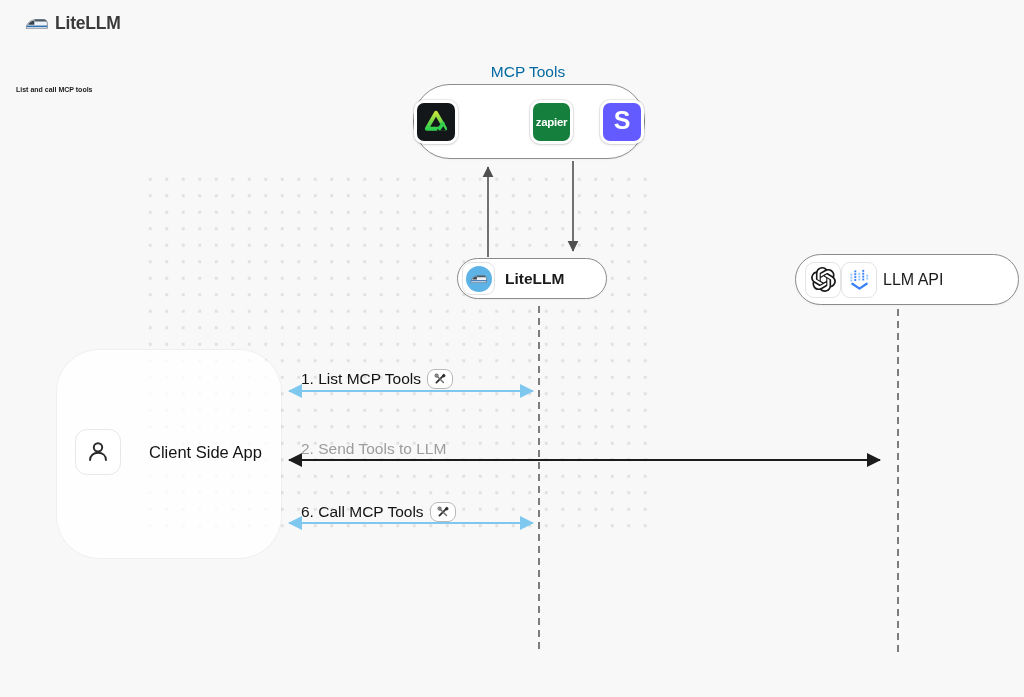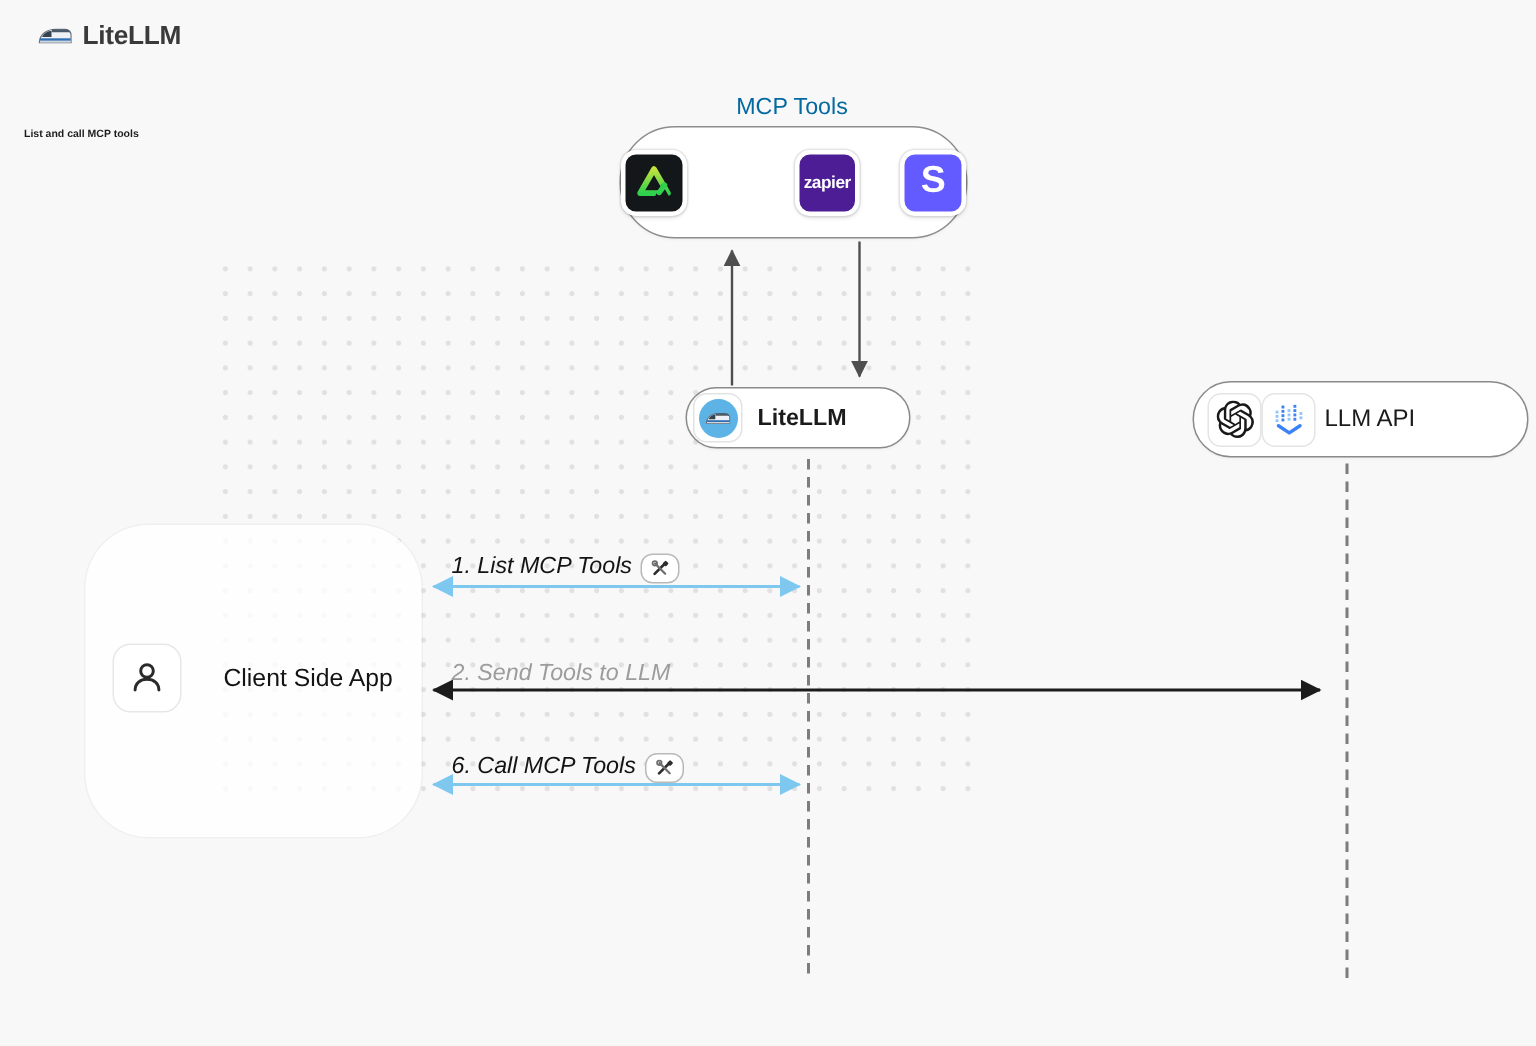--- a/index.html
+++ b/index.html
@@ -47,21 +47,21 @@
 
   
   .client-box{position:absolute;left:57px;top:350px;width:224px;height:208px;border-radius:42px;
     background:rgba(255,255,255,.78);box-shadow:0 0 0 1px rgba(0,0,0,.035);}
   .client-row{position:absolute;left:18px;top:79px;display:flex;align-items:center;gap:28px;}
   .client-icon-card{width:46px;height:46px;border-radius:12px;border:1px solid #e7e7e7;background:#fff;
     display:flex;align-items:center;justify-content:center;box-sizing:border-box;}
   .client-label{font-size:16.5px;font-weight:500;color:#141414;}
 
   
-  .msg-label{position:absolute;font-size:15.5px;color:#131313;display:flex;align-items:flex-start;gap:6px;font-style:italic;}
+  .msg-label{position:absolute;font-size:15.5px;color:#131313;display:flex;align-items:center;gap:6px;}
   .msg-label.muted{color:#9c9c9c;}
   .msg1{left:301px;top:369px;}
   .msg2{left:301px;top:440px;}
   .msg3{left:301px;top:502px;}
   .tools-badge{display:inline-flex;align-items:center;justify-content:center;width:24px;height:18px;
     border:1.2px solid #b9b9b9;border-radius:8px;background:#fff;}
 
   .connector-layer{position:absolute;left:0;top:0;pointer-events:none;}
 </style>
 </head>
@@ -125,21 +125,21 @@
               <stop offset="0" stop-color="#c4e23c"></stop>
               <stop offset="1" stop-color="#2fd14e"></stop>
             </linearGradient>
           </defs>
           <path d="M24,11 L37,33.5 L11,33.5 Z" fill="none" stroke="url(#triGrad)" stroke-width="5.5" stroke-linejoin="round"></path>
           <path d="M25,36.5 L31.5,25 L38,36.5 Z" fill="#14171a"></path>
           <path d="M29,33 L34,26" stroke="#2fd14e" stroke-width="5" stroke-linecap="round"></path>
         </svg>
       </span>
     </div>
-    <div class="tool-card" style="background:#4c1d95;margin-left:45px;">
+    <div class="tool-card" style="background:#15803d;margin-left:45px;">
       <span class="tool-zapier">zapier</span>
     </div>
     <div class="tool-card" style="background:#635BFF;">
       <span class="tool-stripe">S</span>
     </div>
   </div>
 
   <div class="node-pill litellm-node">
     <div class="avatar-frame">
       <div class="avatar-circle">

